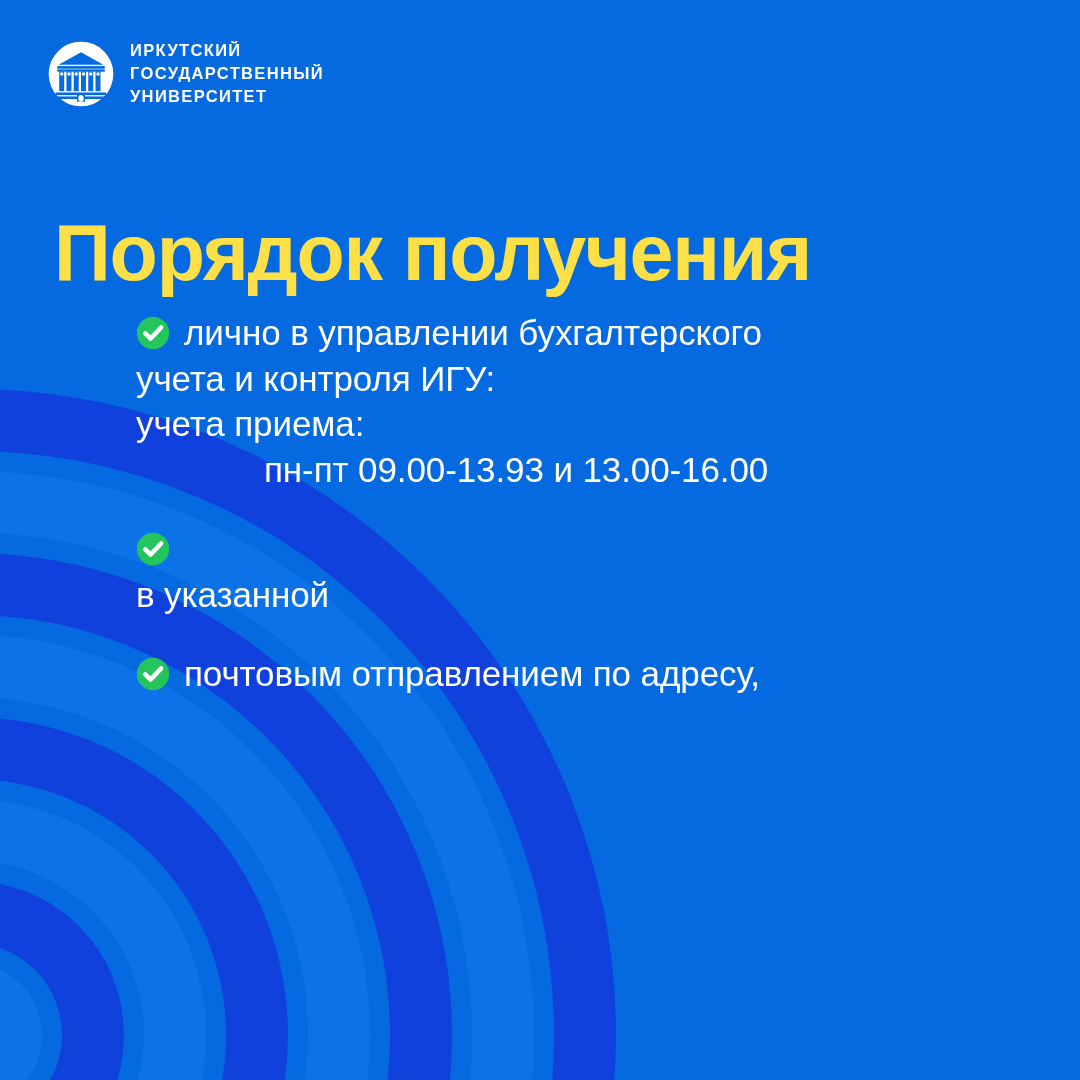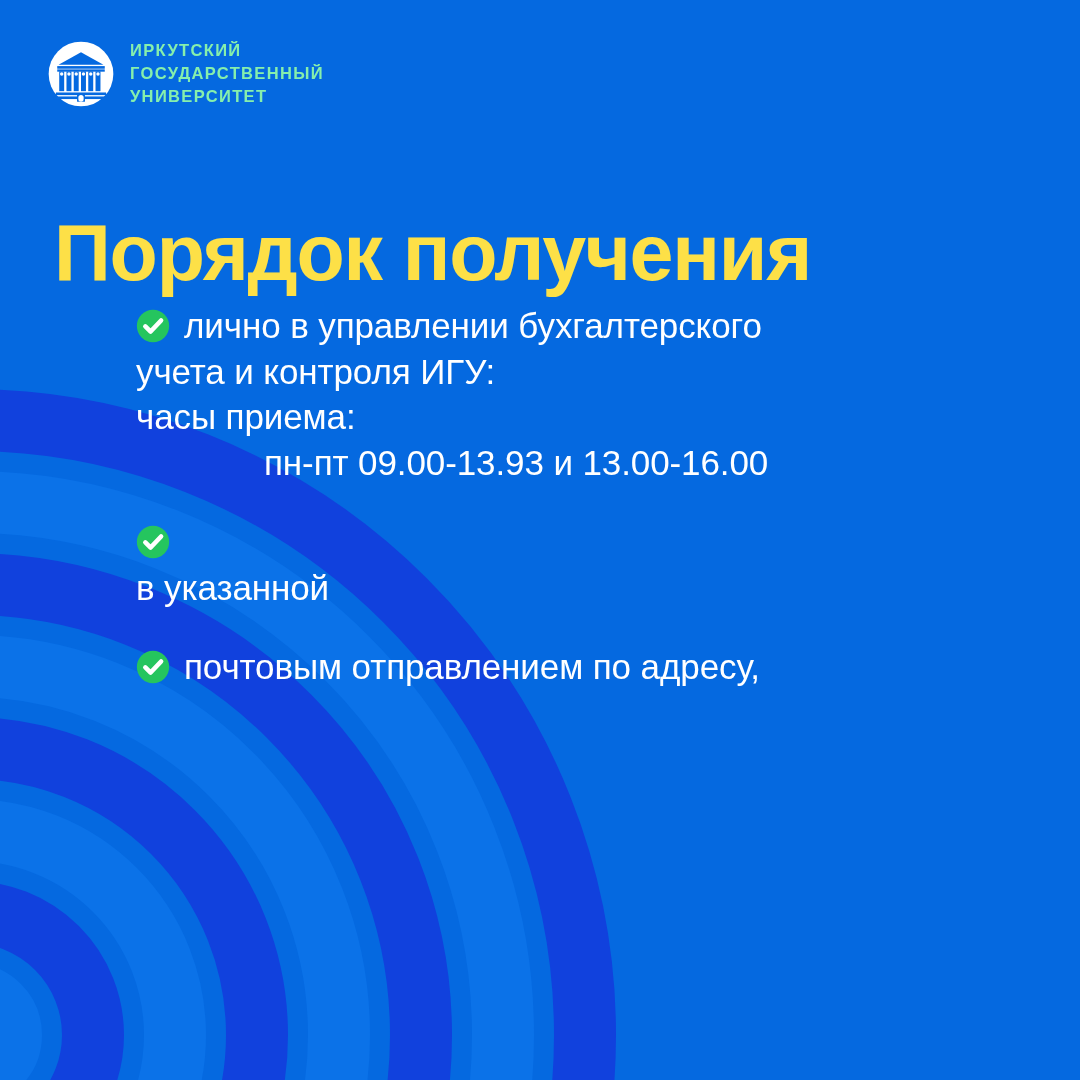--- a/index.html
+++ b/index.html
@@ -46,21 +46,21 @@
 
   .logo-words {
     display: flex;
     flex-direction: column;
     justify-content: center;
     gap: 2px;
   }
 
   .logo-words span {
     display: block;
-    color: #86efac;
+    color: #ffffff;
     font-size: 16.5px;
     font-weight: bold;
     letter-spacing: 1.35px;
     line-height: 1.28;
     white-space: nowrap;
   }
 
   
   .headline {
     position: absolute;
@@ -71,21 +71,21 @@
     font-weight: bold;
     letter-spacing: -1.2px;
     line-height: 1.06;
     white-space: nowrap;
   }
 
   
   .body-block {
     position: absolute;
     left: 136px;
-    top: 303px;
+    top: 310px;
     width: 900px;
   }
 
   .bullet-group {
     position: relative;
   }
 
   .bullet-group + .bullet-group {
     margin-top: 34px;
   }
@@ -179,21 +179,21 @@
   <div class="body-block">
 
     <div class="bullet-group">
       <div class="bullet-line">
         <svg class="check-icon" viewBox="0 0 40 40" xmlns="http://www.w3.org/2000/svg" aria-hidden="true">
           <circle cx="20" cy="20" r="19" fill="#25C55E"></circle>
           <path d="M11 20.5 L17.2 26.5 L29.5 13.5" fill="none" stroke="#FFFFFF" stroke-width="5.4" stroke-linecap="round" stroke-linejoin="round"></path>
         </svg><span>лично в управлении бухгалтерского</span>
       </div>
       <div class="bullet-line">учета и контроля ИГУ:</div>
-      <div class="bullet-line">часы приема:</div>
+      <div class="bullet-line">учета приема:</div>
       <div class="bullet-line indent">пн-пт 09.00-13.93 и 13.00-16.00</div>
     </div>
 
     <div class="bullet-group">
       <div class="bullet-line">
         <svg class="check-icon" viewBox="0 0 40 40" xmlns="http://www.w3.org/2000/svg" aria-hidden="true">
           <circle cx="20" cy="20" r="19" fill="#25C55E"></circle>
           <path d="M11 20.5 L17.2 26.5 L29.5 13.5" fill="none" stroke="#FFFFFF" stroke-width="5.4" stroke-linecap="round" stroke-linejoin="round"></path>
         </svg>
       </div>

